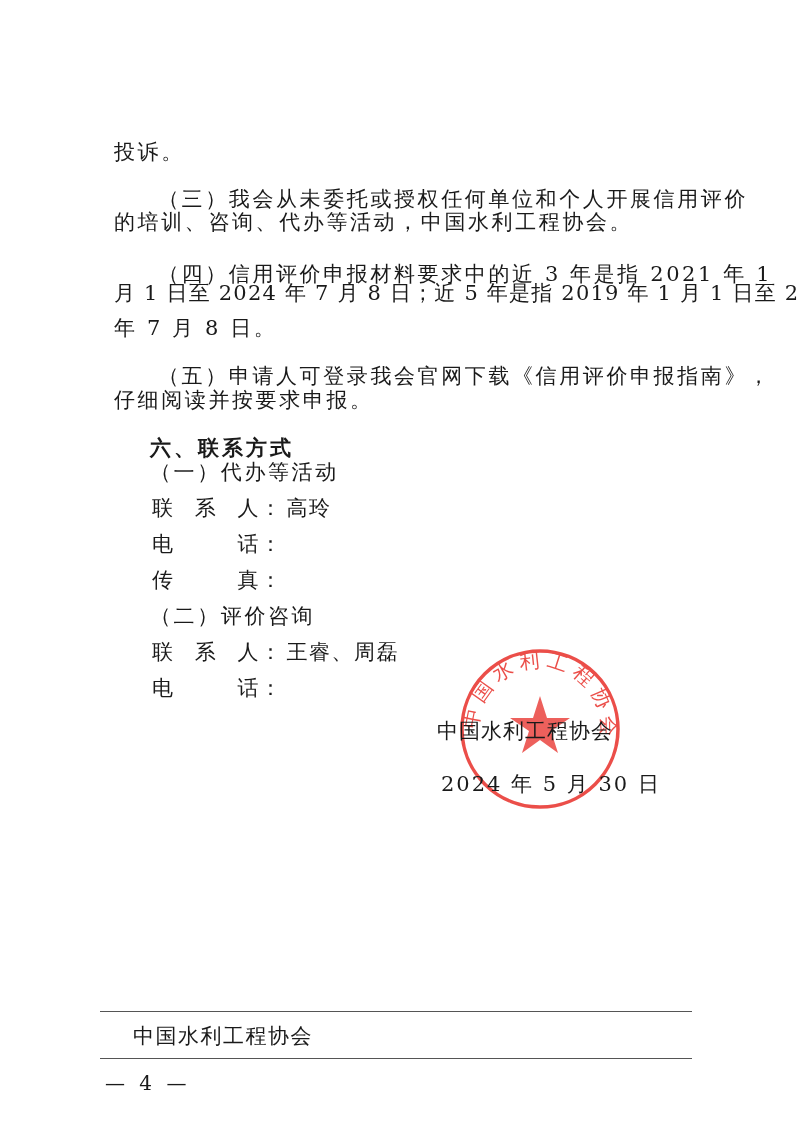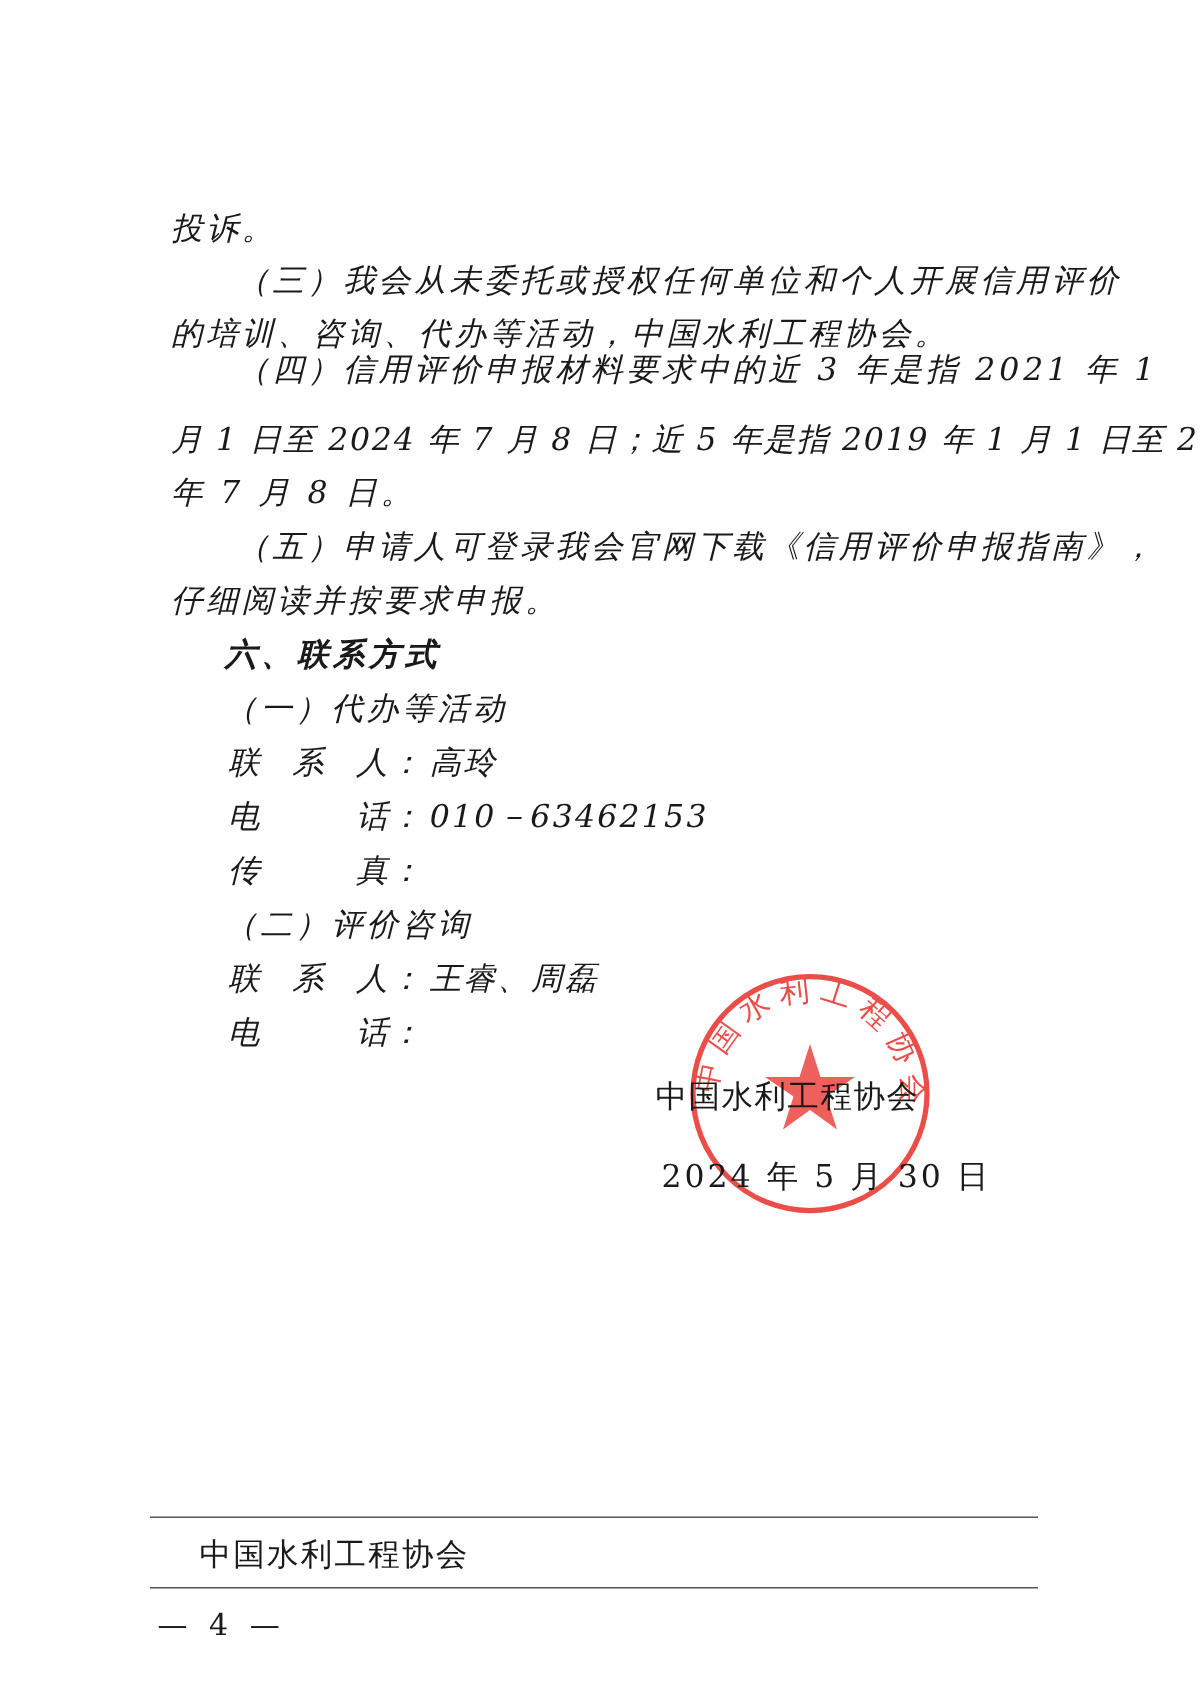--- a/index.html
+++ b/index.html
@@ -8,23 +8,22 @@
       font-family: "DejaVu Serif", "Liberation Serif", serif;
       color: #1a1a1a;
     }
     .line {
       position: absolute;
       left: 114px;
       font-size: 21px;
       line-height: 28px;
       letter-spacing: 2.6px;
       white-space: nowrap;
-      font-style: italic;
     }
-    .indent { left: 158px; }
+    .indent { left: 158px; margin-top: 12px; }
     .heading { font-family: "DejaVu Sans", "Liberation Sans", sans-serif; font-weight: bold; letter-spacing: 3px; }
     .lbl3 { display: flex; justify-content: space-between; width: 108px; }
     .lbl2 { display: flex; justify-content: space-between; width: 108px; }
     .contact-row { display: flex; align-items: baseline; left: 152px; letter-spacing: 1.5px; }
     .contact-value { margin-left: 4px; text-align: right; }
     .sign { position: absolute; font-size: 21px; line-height: 28px; letter-spacing: 1px; white-space: nowrap; z-index: 2; }
     .stamp {
       position: absolute; left: 459px; top: 648px; width: 162px; height: 162px;
       z-index: 1; opacity: 0.85;
     }
@@ -39,21 +38,21 @@
 </head>
 <body>
 
 <div>
 
   <div class="line" style="top:138px">投诉。</div>
 
   <div class="line indent" style="top:173px">（三）我会从未委托或授权任何单位和个人开展信用评价</div>
   <div class="line" style="top:208px">的培训、咨询、代办等活动，中国水利工程协会。</div>
 
-  <div class="line indent" style="top:232px">（四）信用评价申报材料要求中的近 3 年是指 2021 年 1</div>
+  <div class="line indent" style="top:248px">（四）信用评价申报材料要求中的近 3 年是指 2021 年 1</div>
   <div class="line" style="top:279px; letter-spacing:1.2px">月 1 日至 2024 年 7 月 8 日；近 5 年是指 2019 年 1 月 1 日至 2024</div>
   <div class="line" style="top:314px">年 7 月 8 日。</div>
 
   <div class="line indent" style="top:350px">（五）申请人可登录我会官网下载《信用评价申报指南》，</div>
   <div class="line" style="top:386px">仔细阅读并按要求申报。</div>
 
   <div class="line indent heading" style="top:422px; left:150px">六、联系方式</div>
 
   <div class="line" style="top:458px; left:150px">（一）代办等活动</div>
 
@@ -66,21 +65,20 @@
       <span>：</span>
     <span class="contact-value">高玲</span>
   </div>
 
   <div class="line contact-row" style="top:530px">
     <span class="lbl2">
       <span>电</span>
       <span>话</span>
     </span>
       <span>：</span>
-    <span class="contact-value">010－63462153</span>
   </div>
 
   <div class="line contact-row" style="top:566px">
     <span class="lbl2">
       <span>传</span>
       <span>真</span>
     </span>
       <span>：</span>
   </div>
 

